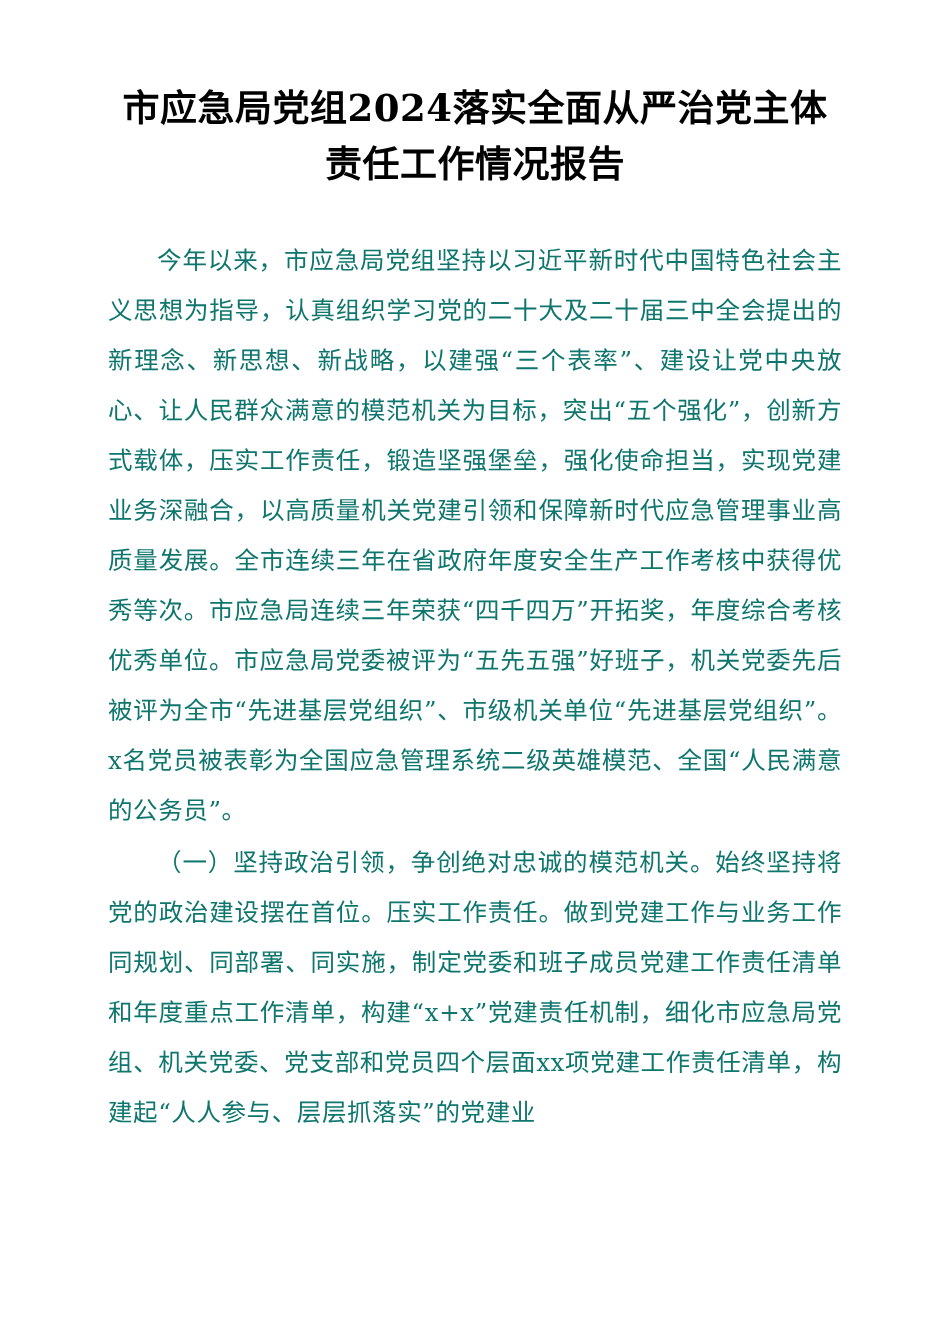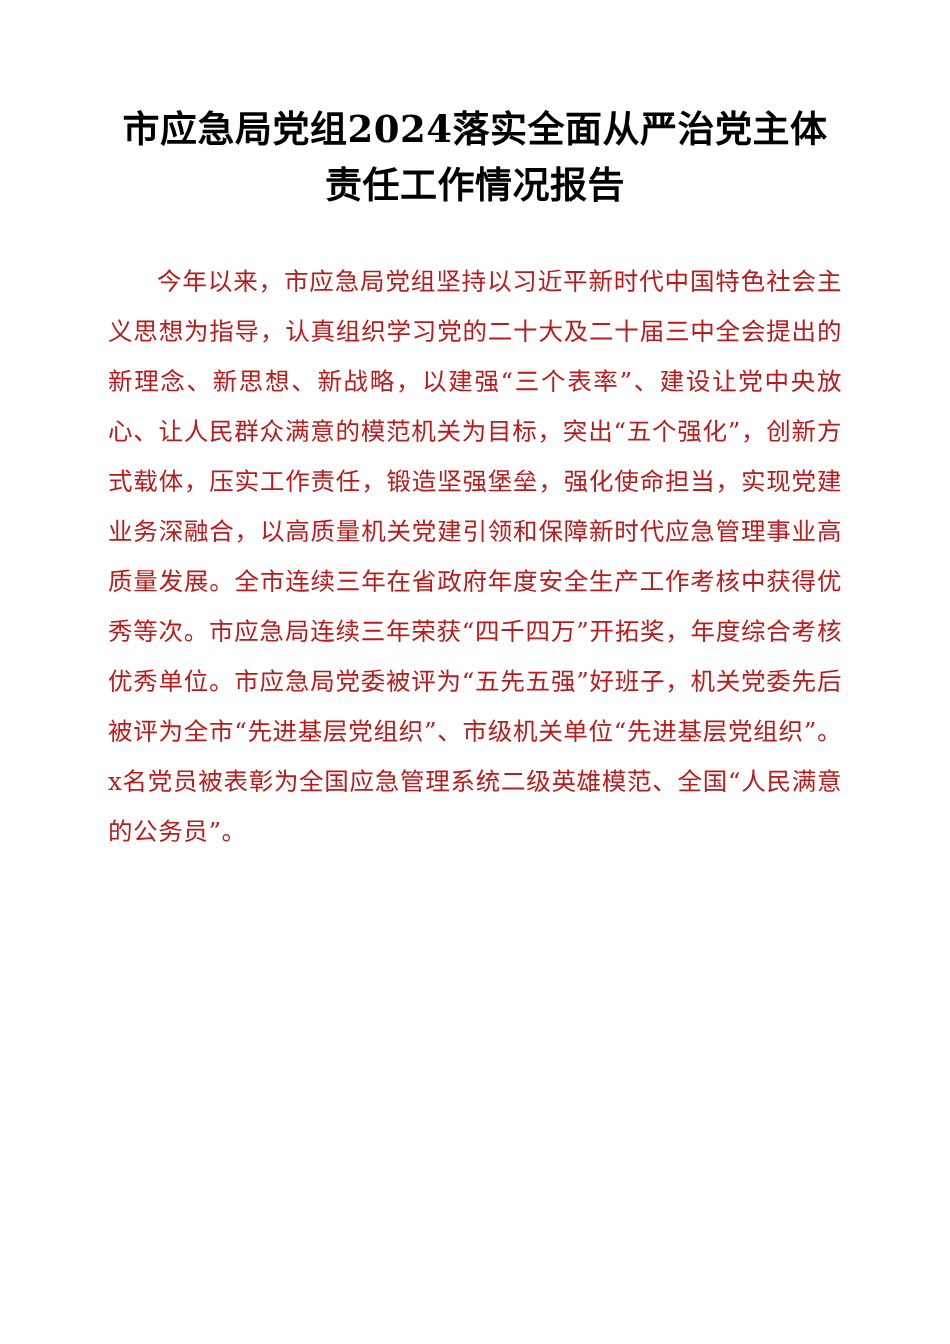--- a/index.html
+++ b/index.html
@@ -11,21 +11,21 @@
     width: 950px;
     height: 1344px;
     font-family: "Liberation Serif", "DejaVu Serif", serif;
     color: #000000;
     overflow: hidden;
   }
   .page {
     box-sizing: border-box;
     width: 950px;
     height: 1200px;
-    padding: 101px 108px 40px 108px;
+    padding: 80px 108px 40px 108px;
     background: #ffffff;
     position: relative;
   }
   .doc-title {
     font-family: "DejaVu Serif", "Liberation Serif", serif;
     font-weight: 700;
     font-size: 37px;
     line-height: 1.52;
     text-align: center;
     letter-spacing: 0.5px;
@@ -35,21 +35,21 @@
   }
   .para {
     font-family: "DejaVu Serif", "Liberation Serif", serif;
     font-size: 24.5px;
     line-height: 2.04;
     text-align: justify;
     text-align-last: left;
     text-justify: inter-ideograph;
     margin: 0 0 2px 0;
     letter-spacing: 0.6px;
-    color: #b91c1c;
+    color: #0f766e;
   }
   .para.indent {
     text-indent: 2em;
   }
   .heading {
     font-family: "DejaVu Sans", "Liberation Sans", sans-serif;
     font-weight: 700;
     font-size: 24.5px;
     line-height: 2.04;
     text-indent: 2em;
@@ -64,14 +64,15 @@
 </head>
 <body>
 
 <div class="page clip-bottom">
 
   <h1 class="doc-title">市应急局党组2024落实全面从严治党主体责任工作情况报告</h1>
 
   <p class="para indent">今年以来，市应急局党组坚持以习近平新时代中国特色社会主义思想为指导，认真组织学习党的二十大及二十届三中全会提出的新理念、新思想、新战略，以建强“三个表率”、建设让党中央放心、让人民群众满意的模范机关为目标，突出“五个强化”，创新方式载体，压实工作责任，锻造坚强堡垒，强化使命担当，实现党建业务深融合，以高质量机关党建引领和保障新时代应急管理事业高质量发展。全市连续三年在省政府年度安全生产工作考核中获得优秀等次。市应急局连续三年荣获“四千四万”开拓奖，年度综合考核优秀单位。市应急局党委被评为“五先五强”好班子，机关党委先后被评为全市“先进基层党组织”、市级机关单位“先进基层党组织”。x名党员被表彰为全国应急管理系统二级英雄模范、全国“人民满意的公务员”。</p>
 
 
+  <p class="para indent">（一）坚持政治引领，争创绝对忠诚的模范机关。始终坚持将党的政治建设摆在首位。压实工作责任。做到党建工作与业务工作同规划、同部署、同实施，制定党委和班子成员党建工作责任清单和年度重点工作清单，构建“x+x”党建责任机制，细化市应急局党组、机关党委、党支部和党员四个层面xx项党建工作责任清单，构建起“人人参与、层层抓落实”的党建业</p>
 
 </div>
 
 </body></html>

